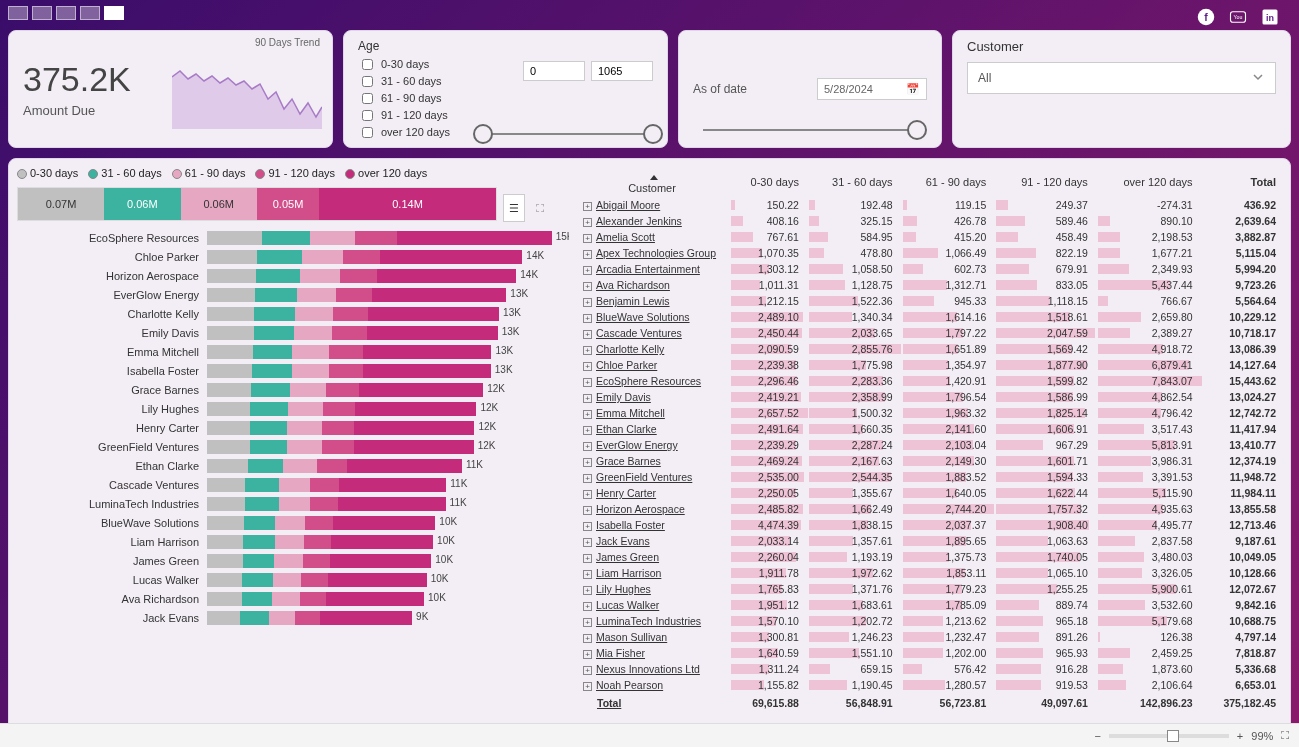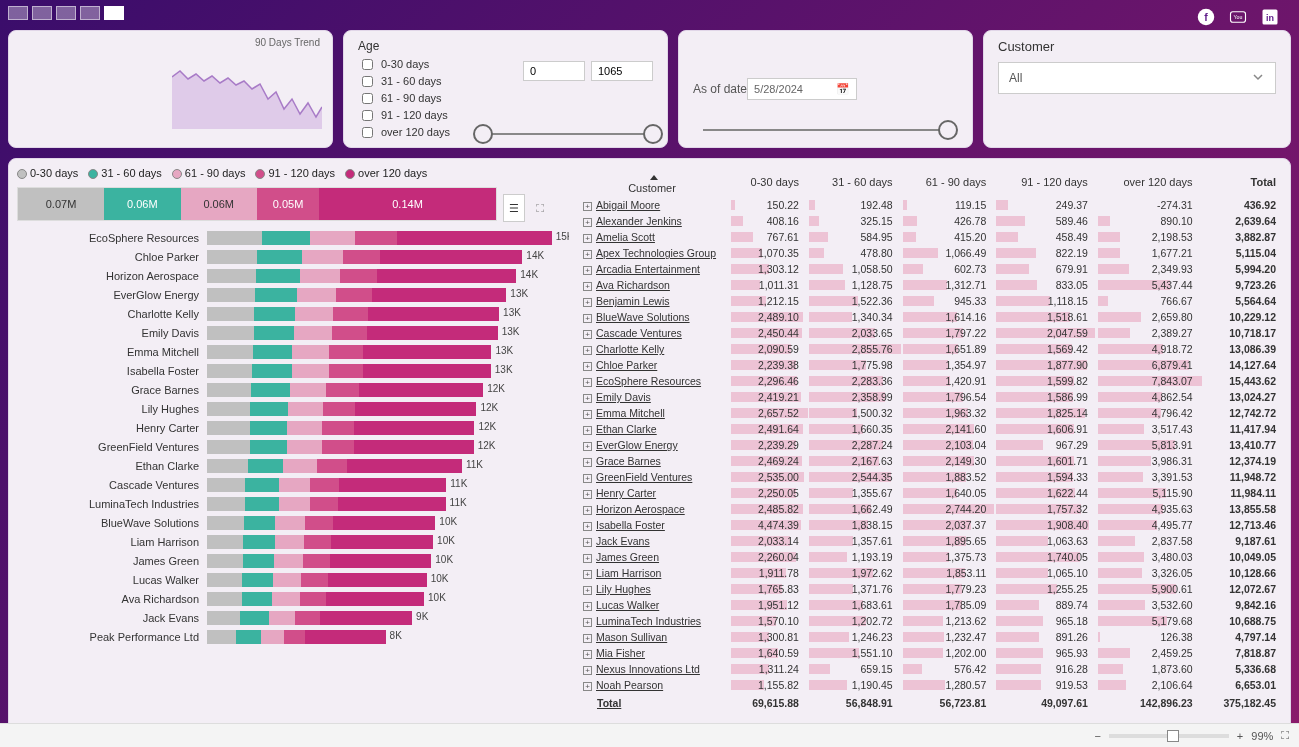--- a/index.html
+++ b/index.html
@@ -29,21 +29,21 @@
   .p1 .trend{position:absolute;top:6px;right:12px;font-size:10px;color:#666;}
   .p1 svg.spark{position:absolute;right:10px;top:28px;}
   .p2{width:325px;}
   .p2 .title{font-size:12px;color:#333;margin-bottom:3px;}
   .p2 label{display:flex;align-items:center;gap:5px;font-size:11px;color:#333;line-height:15px;}
   .p2 input[type=checkbox]{width:11px;height:11px;}
   .range-row{position:absolute;top:30px;right:14px;display:flex;gap:6px;}
   .range-row input{width:62px;height:20px;border:1px solid #ccc;background:#fff;font-size:11px;padding:2px 6px;}
   .slider{position:absolute;bottom:12px;right:14px;width:170px;height:2px;background:#888;}
   .slider .thumb{position:absolute;top:-9px;width:20px;height:20px;border-radius:50%;border:2px solid #666;background:#f3eef5;}
-  .p3{width:295px;display:flex;align-items:center;justify-content:flex-start;}
+  .p3{width:264px;display:flex;align-items:center;justify-content:space-between;gap:18px;}
   .p3 .lbl{font-size:12px;color:#555;}
   .p3 .dateinp{width:110px;height:22px;border:1px solid #ccc;background:#fff;font-size:11px;padding:2px 6px;display:flex;align-items:center;justify-content:space-between;color:#666;}
   .p3 .slider3{position:absolute;bottom:16px;left:24px;right:24px;height:2px;background:#888;}
   .p3 .slider3 .thumb{position:absolute;top:-9px;right:-10px;width:20px;height:20px;border-radius:50%;border:2px solid #666;background:#f3eef5;}
   .p4{flex:1;}
   .p4 .lbl{font-size:13px;color:#333;margin-bottom:8px;}
   .p4 .sel{height:32px;border:1px solid #ccc;background:#fff;display:flex;align-items:center;justify-content:space-between;padding:0 10px;font-size:12px;color:#555;}
   .main{display:flex;gap:0;margin-top:10px;height:580px;background:var(--panel);border:1px solid var(--panel-border);border-radius:8px;padding:8px;}
   .left{width:560px;padding-right:8px;}
   .right{flex:1;overflow:hidden;}
@@ -103,20 +103,24 @@
     <span>
         <svg width="18" height="18" viewBox="0 0 24 24" fill="#fff">
           <rect x="2" y="2" width="20" height="20" rx="2"></rect>
           <text x="12" y="17" text-anchor="middle" fill="#5e1b8a" font-size="12" font-weight="bold">in</text>
         </svg>
       </span>
   </div>
 
   <div class="top-panels">
     <div class="panel p1">
+      <div>
+        <div class="big">375.2K</div>
+        <div class="sub">Amount Due</div>
+      </div>
       <div class="trend">90 Days Trend</div>
       <svg class="spark" width="150" height="70" viewBox="0 0 150 70">
           <path d="M0,18 L8,12 L16,20 L24,15 L32,22 L40,17 L48,24 L56,19 L64,26 L72,22 L80,30 L88,25 L96,40 L104,33 L112,50 L120,40 L128,55 L136,44 L144,58 L150,48 L150,70 L0,70 Z" fill="#d5bce4" opacity="0.7"></path>
           <path d="M0,18 L8,12 L16,20 L24,15 L32,22 L40,17 L48,24 L56,19 L64,26 L72,22 L80,30 L88,25 L96,40 L104,33 L112,50 L120,40 L128,55 L136,44 L144,58 L150,48" fill="none" stroke="#a87bc7" stroke-width="1.5"></path>
         </svg>
     </div>
 
     <div class="panel p2">
       <div class="title">Age</div>
       <div id="age-opts">
@@ -460,33 +464,20 @@
               <div class="bar" style="width: 59.2774%;">
                 <div class="s" style="width: 16%; background: rgb(192, 192, 192);"></div>
                 <div class="s" style="width: 14%; background: rgb(59, 179, 160);"></div>
                 <div class="s" style="width: 13%; background: rgb(230, 167, 194);"></div>
                 <div class="s" style="width: 12%; background: rgb(209, 78, 138);"></div>
                 <div class="s" style="width: 45%; background: rgb(196, 43, 122);"></div>
               </div>
               <div class="val" style="left: calc(59.2774% + 4px);">9K</div>
             </div>
           </div>
-          <div class="hbar-row">
-            <div class="name">Peak Performance Ltd</div>
-            <div class="bar-wrap">
-              <div class="bar" style="width: 51.6129%;">
-                <div class="s" style="width: 16%; background: rgb(192, 192, 192);"></div>
-                <div class="s" style="width: 14%; background: rgb(59, 179, 160);"></div>
-                <div class="s" style="width: 13%; background: rgb(230, 167, 194);"></div>
-                <div class="s" style="width: 12%; background: rgb(209, 78, 138);"></div>
-                <div class="s" style="width: 45%; background: rgb(196, 43, 122);"></div>
-              </div>
-              <div class="val" style="left: calc(51.6129% + 4px);">8K</div>
-            </div>
-          </div>
         </div>
     </div>
 
     <div class="right matrix">
       <table>
         <thead>
             <tr id="mhead">
               <th class="cust"><span class="sort-ind"></span><br>Customer</th>
               <th>0-30 days</th>
               <th>31 - 60 days</th>

